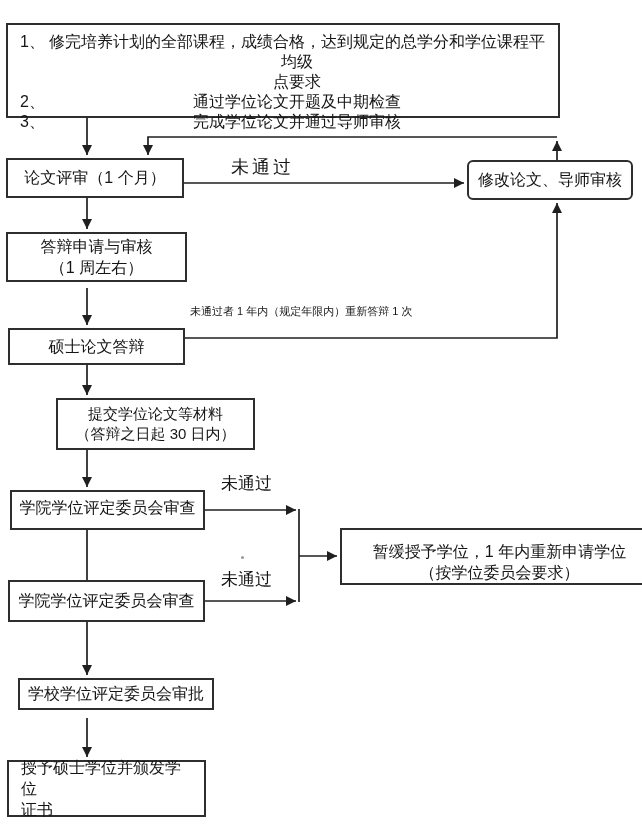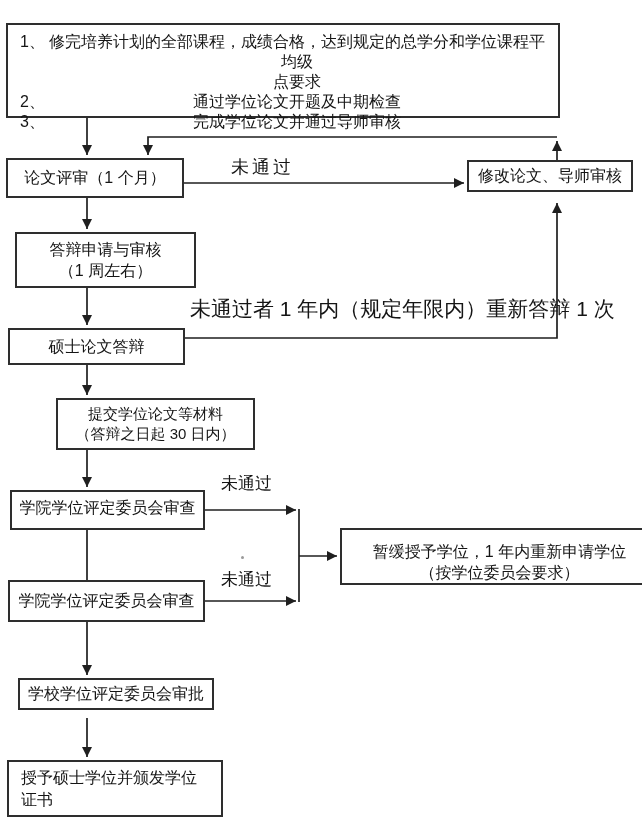--- a/index.html
+++ b/index.html
@@ -38,33 +38,33 @@
     padding:7px 10px 0 12px;
     text-align:left;
     font-size:16px;
     line-height:20px;
   }
   .intro-row{display:flex;align-items:flex-start;}
   .intro-num{width:26px;flex:0 0 26px;}
   .intro-text{flex:1;white-space:pre-line;text-align:center;}
   
   #node-review   {left:6px;  top:158px; width:178px; height:40px;}
-  #node-revise   {left:467px;top:160px; width:166px; height:32px;}
-  #node-apply    {left:15px;  top:232px; width:181px; height:56px;}
+  #node-revise   {left:467px;top:160px; width:166px; height:40px;border-radius:6px;}
+  #node-apply    {left:6px;  top:232px; width:181px; height:50px;}
   #node-defense  {left:8px;  top:328px; width:177px; height:37px;}
   #node-submit   {left:8px;  top:398px; width:199px; height:52px; font-size:15px;margin-left:48px;}
   #node-college  {left:10px; top:490px; width:195px; height:40px;font-family:Liberation Mono, monospace;}
   #node-faculty  {left:8px;  top:580px; width:197px; height:42px;}
   #node-defer    {left:340px;top:528px; width:319px; height:57px; font-size:16px;align-items:flex-end;}
   #node-university{left:7px; top:678px; width:196px; height:32px;margin-left:11px;}
-  #node-confer   {left:7px;  top:760px; width:216px; height:57px; justify-content:flex-start; text-align:left; padding:4px 8px 4px 12px;}
+  #node-confer   {left:7px;  top:760px; width:199px; height:57px; justify-content:flex-start; text-align:left; padding:4px 8px 4px 12px;}
   #node-intro    {left:6px;  top:23px;  width:554px; height:95px;}
 
   #label-review-fail {left:231px; top:155px; font-size:18px; letter-spacing:3px;}
-  #label-defense-retry{left:190px; top:295px; font-size:21px;}
+  #label-defense-retry{left:190px; top:304px; font-size:11px;}
   #label-college-fail{left:221px; top:472px; font-size:17px;}
   #label-faculty-fail{left:221px; top:568px; font-size:17px;}
 
   .speck{position:absolute;left:241px;top:556px;width:3px;height:3px;background:#9a9a9a;border-radius:50%;}
 </style>
 </head>
 <body>
 
 <div id="page">
 

